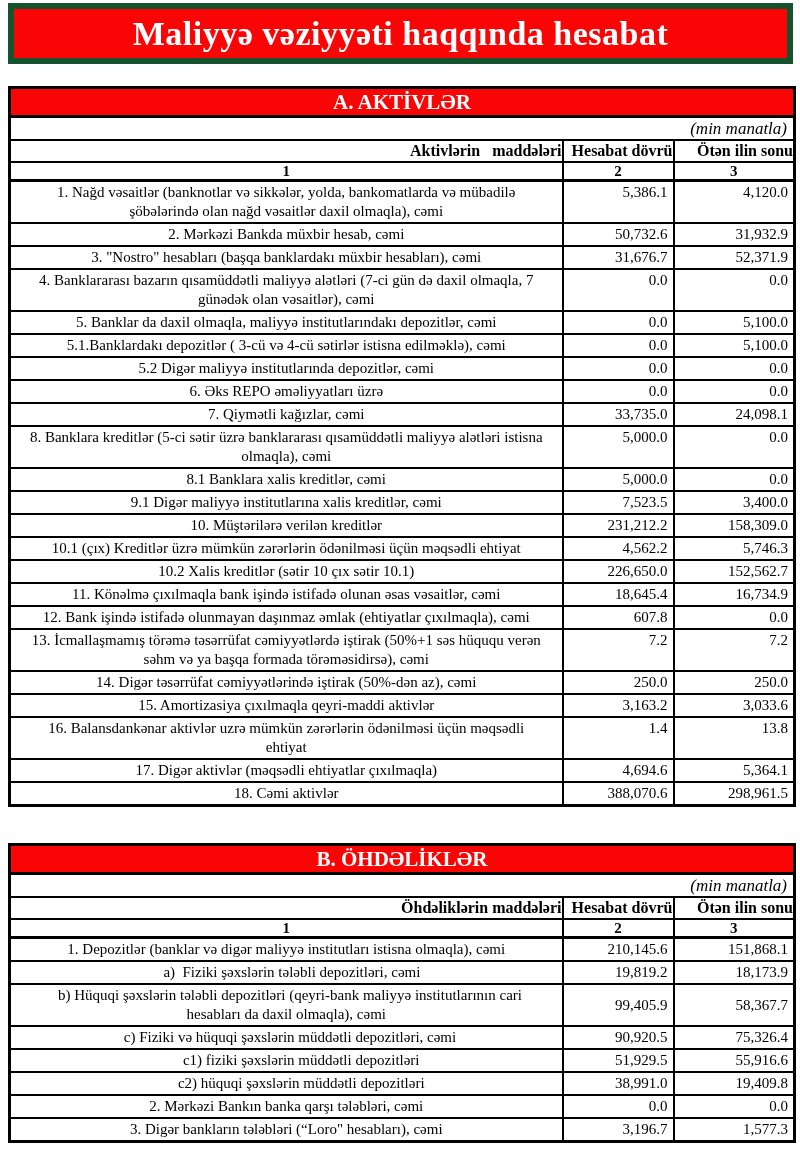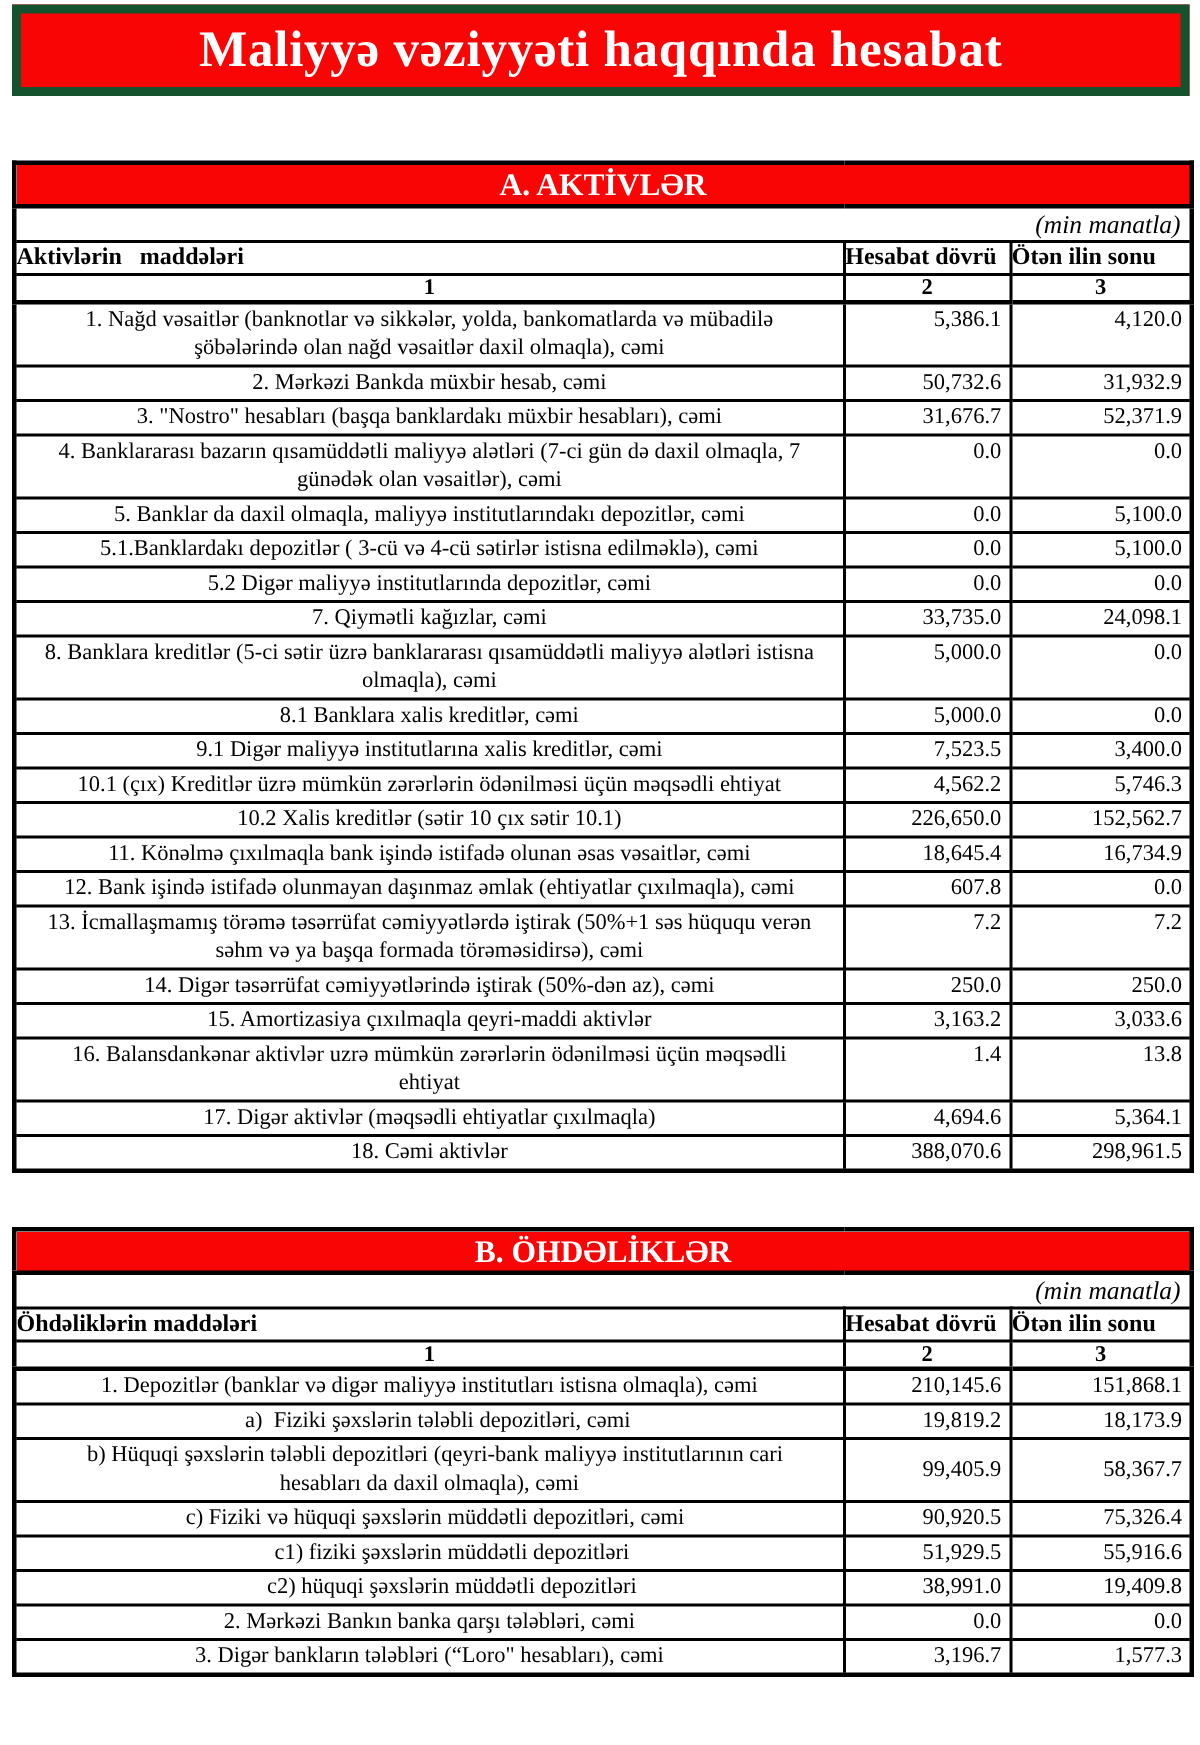--- a/index.html
+++ b/index.html
@@ -13,21 +13,21 @@
   .title-bar {
     margin: 3px 7px 0 8px; height: 49px;
     background: var(--accent, #f90505);
     border: 6px solid #14532d;
     display: flex; align-items: center; justify-content: center;
     color: #fff; font-weight: bold; font-size: 34px; letter-spacing: 0.5px;
   }
 
   table.fin-table {
     border-collapse: collapse; table-layout: fixed;
-    width: 785px; margin: 43px 7px 0 8px;
+    width: 785px; margin: 22px 7px 0 8px;
     border: 3px solid #000;
   }
   table.fin-table.second { margin-top: 36px; }
   col.c1 { width: 553px; }
   col.c2 { width: 111px; }
   col.c3 { width: 121px; }
 
   .fin-table td {
     border: 2px solid #000;
     font-size: 15px; line-height: 19px;
@@ -38,21 +38,21 @@
     background: var(--accent, #f90505);
     color: #fff; font-weight: bold; text-align: center;
     font-size: 21px; line-height: 24px; padding: 1px 0;
     border-bottom-width: 3px;
   }
   td.unit {
     text-align: right; font-style: italic;
     font-size: 17px; line-height: 21px; padding: 0 6px;
   }
   td.hd {
-    font-weight: bold; text-align: left;
+    font-weight: bold; text-align: right;
     font-size: 16px; line-height: 20px; white-space: pre-wrap;
   }
   td.nm {
     font-weight: bold; text-align: center;
     font-size: 15px; line-height: 16px;
     border-bottom-width: 3px;
   }
   td.lbl { text-align: center; padding: 1px 3px; white-space: pre-wrap; }
   td.val { text-align: right; padding: 1px 5px; }
   tr.bold-row td { font-weight: normal; }
@@ -128,20 +128,25 @@
           <td class="val">0.0</td>
           <td class="val">5,100.0</td>
         </tr>
 
         <tr>
           <td class="lbl">5.2 Digər maliyyə institutlarında depozitlər, cəmi</td>
           <td class="val">0.0</td>
           <td class="val">0.0</td>
         </tr>
 
+        <tr>
+          <td class="lbl">6. Əks REPO əməliyyatları üzrə</td>
+          <td class="val">0.0</td>
+          <td class="val">0.0</td>
+        </tr>
 
         <tr>
           <td class="lbl">7. Qiymətli kağızlar, cəmi</td>
           <td class="val">33,735.0</td>
           <td class="val">24,098.1</td>
         </tr>
 
         <tr>
           <td class="lbl">8. Banklara kreditlər (5-ci sətir üzrə banklararası qısamüddətli maliyyə alətləri istisna
 olmaqla), cəmi</td>
@@ -155,20 +160,25 @@
           <td class="val">0.0</td>
         </tr>
 
 
         <tr>
           <td class="lbl">9.1 Digər maliyyə institutlarına xalis kreditlər, cəmi</td>
           <td class="val">7,523.5</td>
           <td class="val">3,400.0</td>
         </tr>
 
+        <tr>
+          <td class="lbl">10. Müştərilərə verilən kreditlər</td>
+          <td class="val">231,212.2</td>
+          <td class="val">158,309.0</td>
+        </tr>
 
         <tr>
           <td class="lbl">10.1 (çıx) Kreditlər üzrə mümkün zərərlərin ödənilməsi üçün məqsədli ehtiyat</td>
           <td class="val">4,562.2</td>
           <td class="val">5,746.3</td>
         </tr>
 
         <tr>
           <td class="lbl">10.2 Xalis kreditlər (sətir 10 çıx sətir 10.1)</td>
           <td class="val">226,650.0</td>

